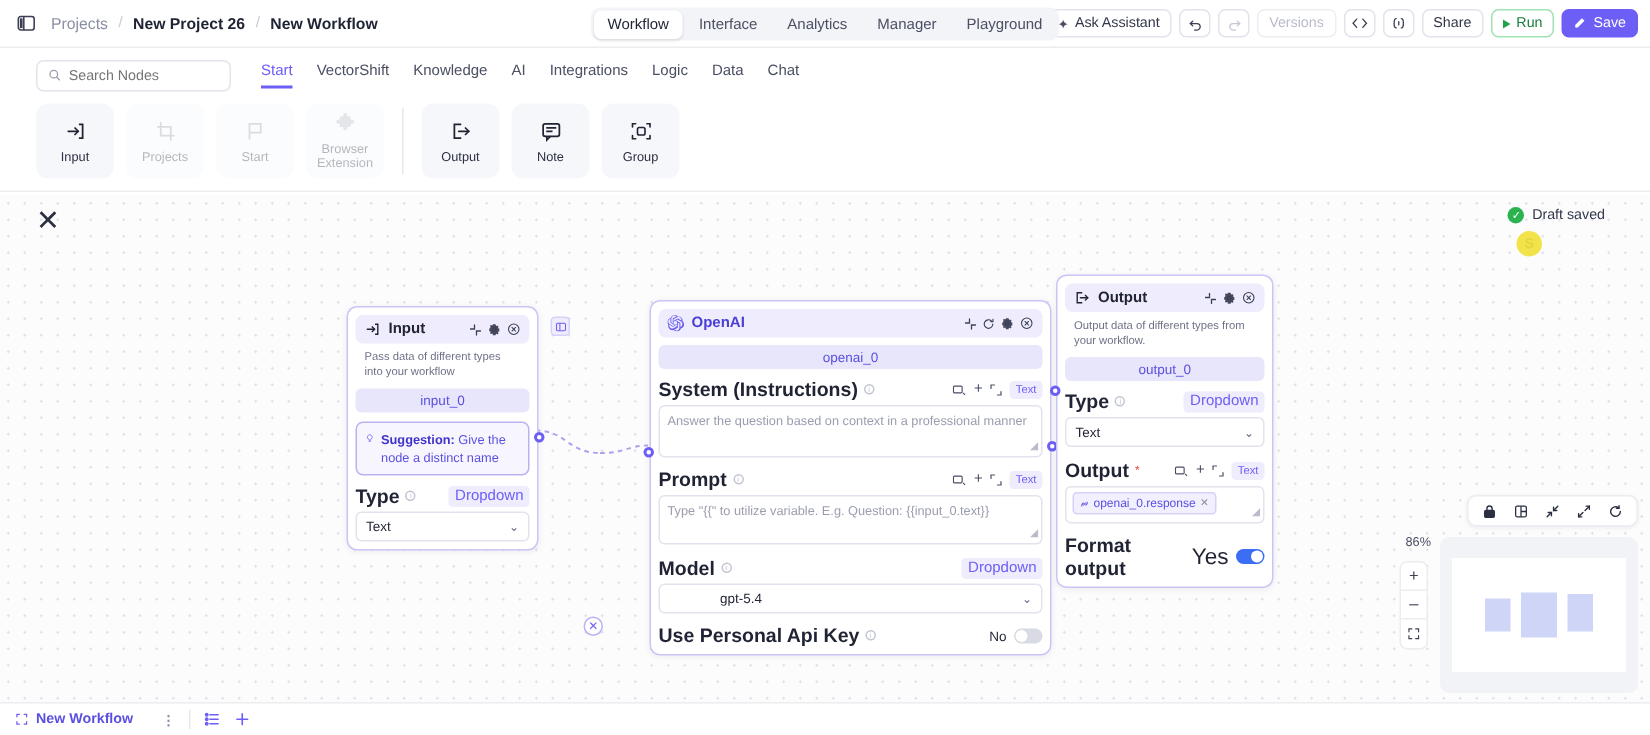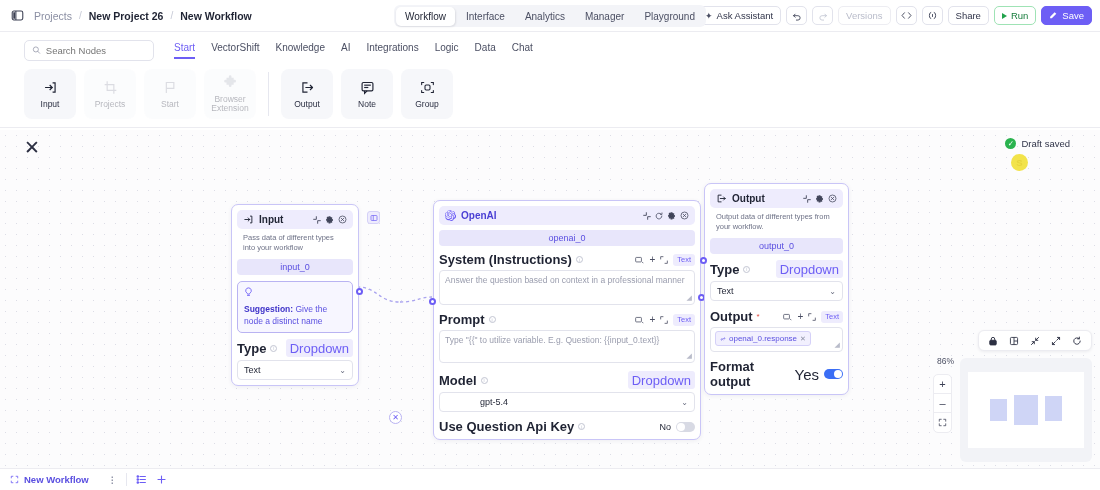--- a/index.html
+++ b/index.html
@@ -133,21 +133,21 @@
   .req-star { color: #e0483c; font-size: 8px; }
   .info-dot {
     width: 7px; height: 7px; border-radius: 50%; border: 1px solid #c2c5d2; color: #c2c5d2;
     font-size: 5px; display: inline-flex; align-items: center; justify-content: center;
   }
   .field-tools { margin-left: auto; display: flex; align-items: center; gap: 5px; color: #4a4e63; }
   .tag-text {
     background: #eeecfd; color: #6d5ef5; font-size: 7.5px; border-radius: 3px; padding: 1.5px 4px;
   }
   .tag-dd {
-    background: #eeecfd; color: #6d5ef5; font-size: 13px; border-radius: 3px; padding: 1.5px 4px;
+    background: #eeecfd; color: #6d5ef5; font-size: 10px; border-radius: 3px; padding: 1.5px 4px;
   }
   .ta {
     border: 1px solid #e2e3ec; border-radius: 4px; background: #fff; font-size: 8.5px;
     color: #9a9dae; padding: 4px 5px; line-height: 11px; position: relative;
   }
   .ta .resize {
     position: absolute; right: 2px; bottom: 1px; color: #b9bcca; font-size: 7px;
   }
   .sel {
     border: 1px solid #e2e3ec; border-radius: 4px; background: #fff; font-size: 9px;
@@ -167,21 +167,21 @@
     background: #fff; border: 2px solid #6d5ef5;
   }
   .node-side-btn {
     position: absolute; width: 13px; height: 13px; border-radius: 3px; background: #eeecfd;
     border: 1px solid #d5d1f8; display: flex; align-items: center; justify-content: center;
     color: #6d5ef5;
   }
 
   .suggestion {
     border: 1px solid #b9b3f2; background: #f7f6ff; border-radius: 5px;
-    padding: 5px 6px; display: flex; gap: 5px; align-items: flex-start; margin-bottom: 6px; flex-direction: column;
+    padding: 5px 6px; display: flex; gap: 5px; align-items: flex-start; margin-bottom: 6px;
   }
   .suggestion .s-text { font-size: 8.5px; color: #5a4fe0; line-height: 12px; }
   .suggestion .s-text b { color: #3f33c9; }
 
   .var-pill {
     display: inline-flex; align-items: center; gap: 3px; border: 1px solid #d5d1f8;
     background: #f2f0fe; border-radius: 3px; color: #5a4fe0; font-size: 8px; padding: 1px 4px;
   }
 
   .edge-x {
@@ -536,21 +536,21 @@
         <span class="field-tools">
             <span class="tag-dd">Dropdown</span>
           </span>
       </div>
       <div class="sel" style="margin-bottom:7px;padding-left:40px;">
         <span>gpt-5.4</span>
         <span class="chev">⌄</span>
       </div>
 
       <div class="row-between">
-        <span class="field-label">Use Question Api Key</span>
+        <span class="field-label">Use Personal Api Key</span>
         <span class="info-dot" style="margin-left:4px;">i</span>
         <span style="margin-left:auto;display:flex;align-items:center;gap:5px;">
           <span style="font-size:9px;color:#1f2333;">No</span>
           <span class="toggle">
               <i></i>
             </span>
         </span>
       </div>
 
       <div class="port" style="left:-5px; top:97px;"></div>

